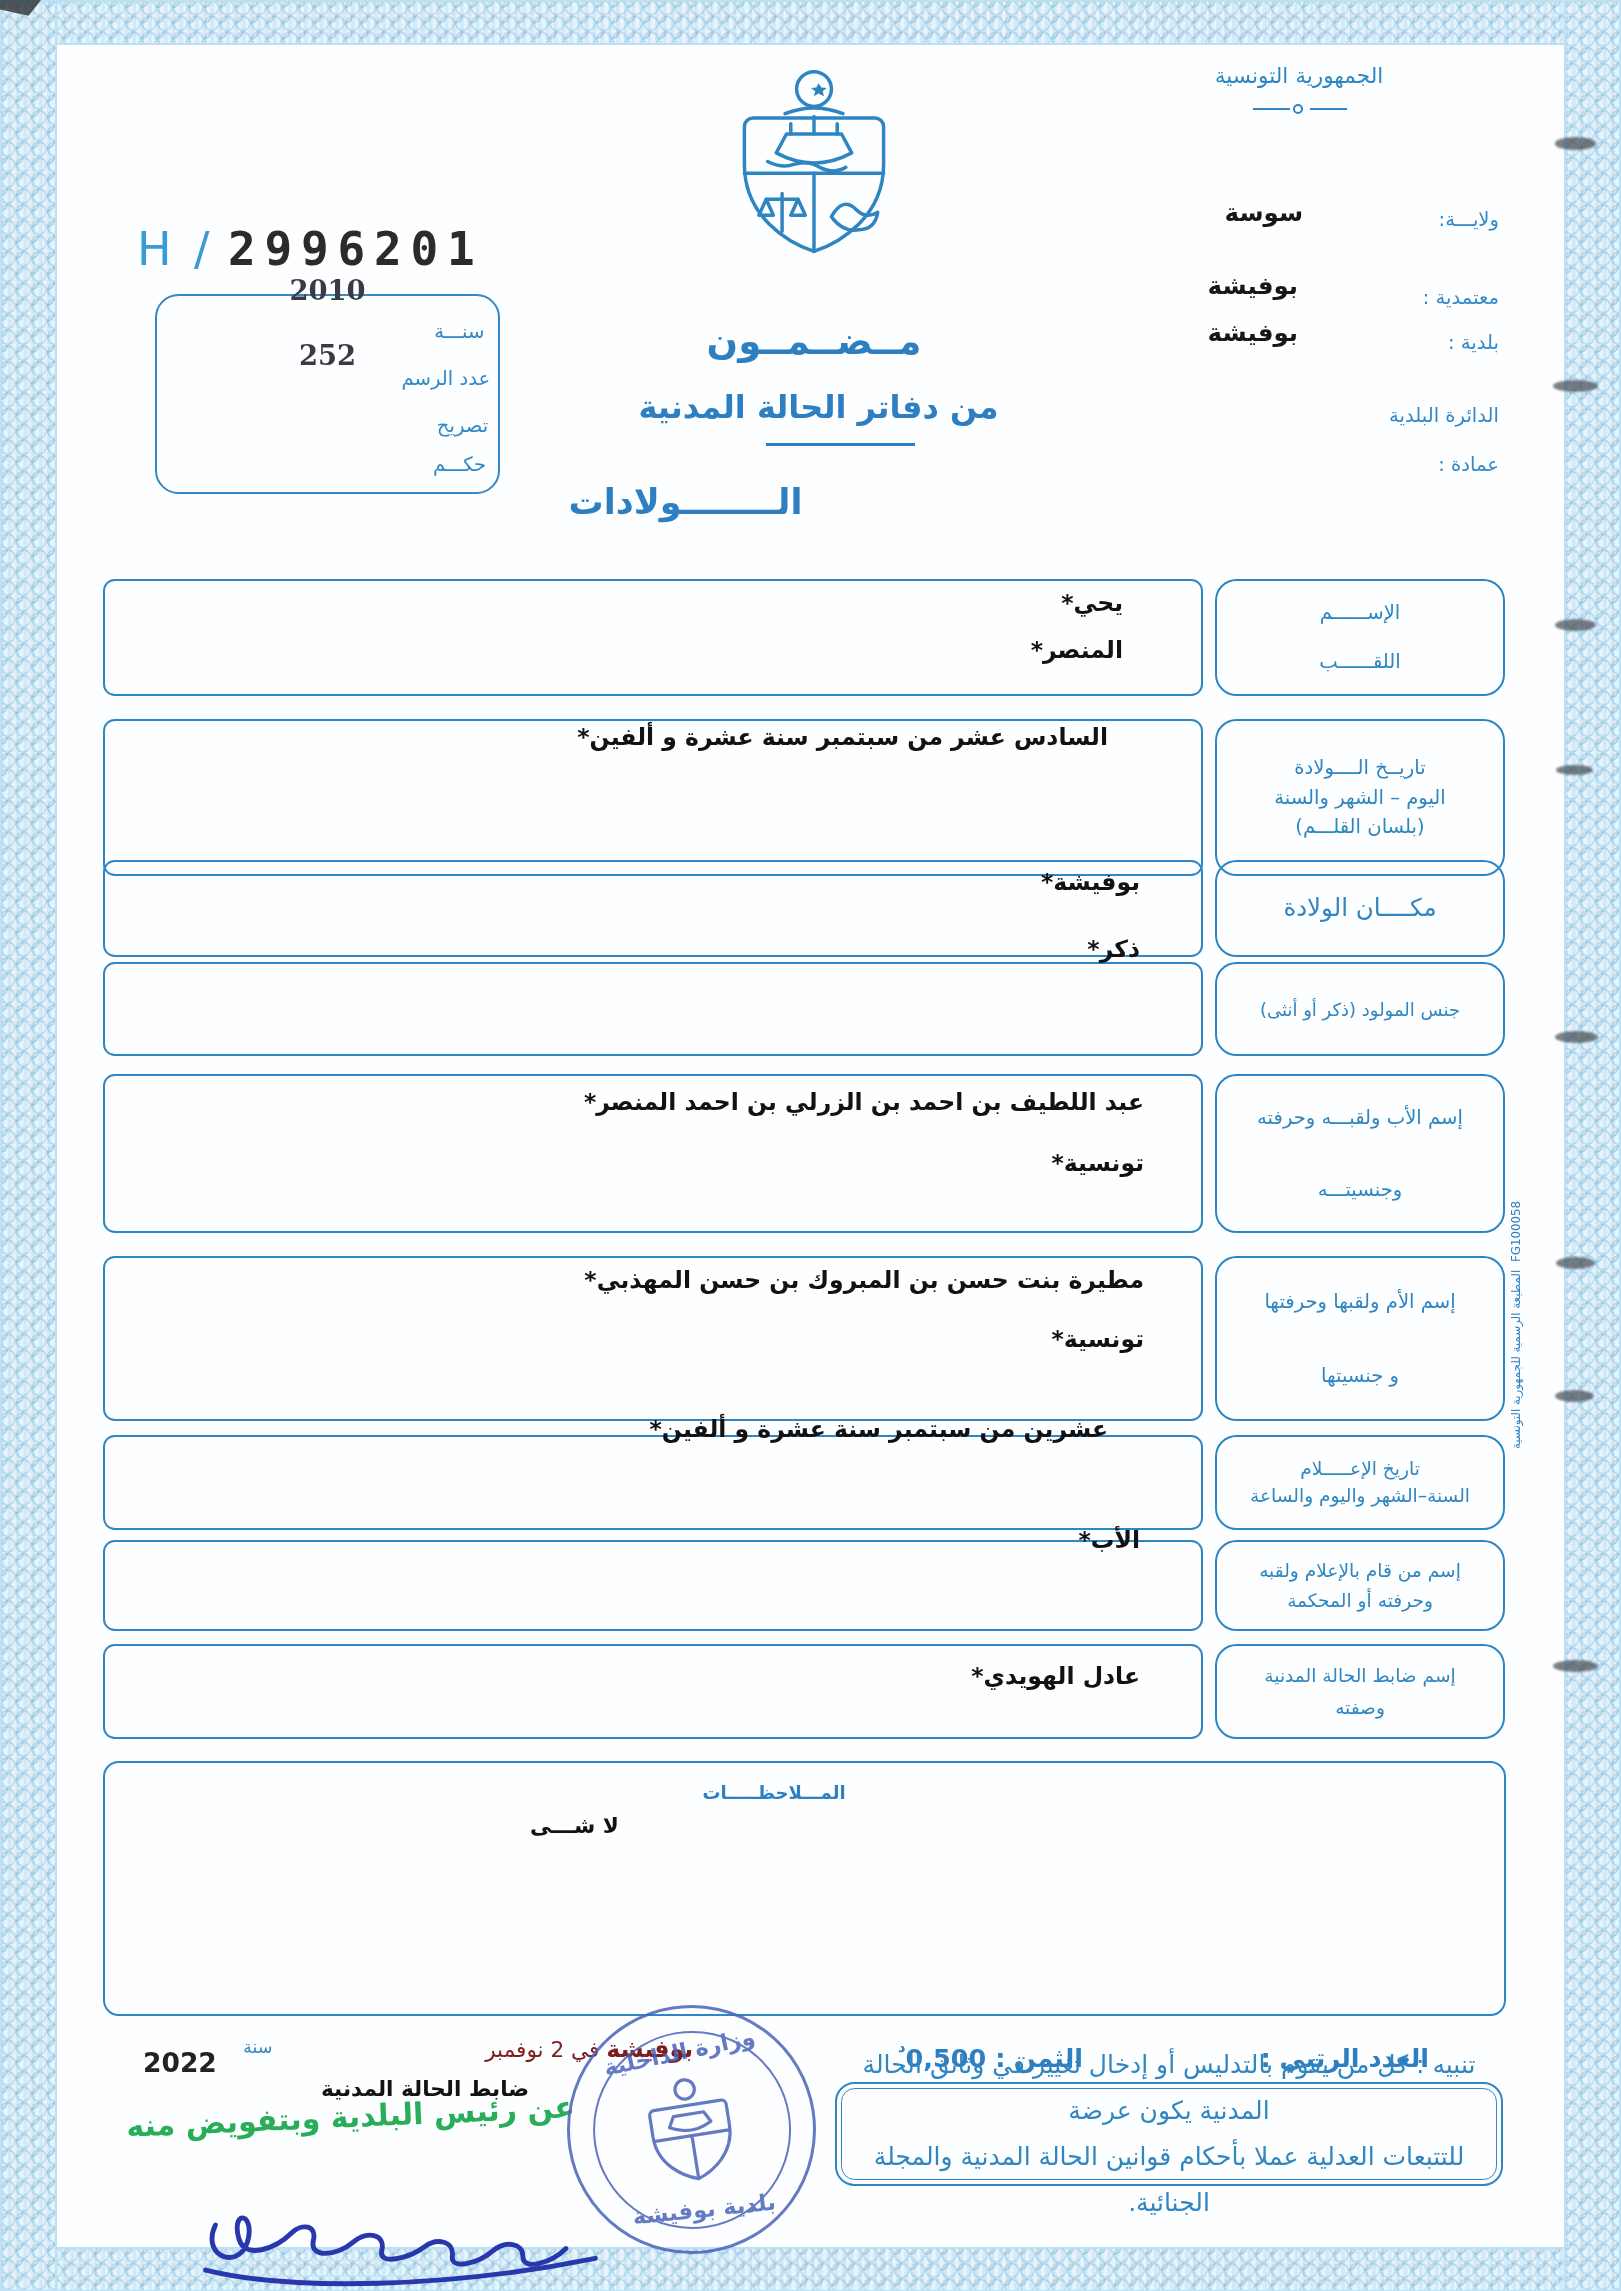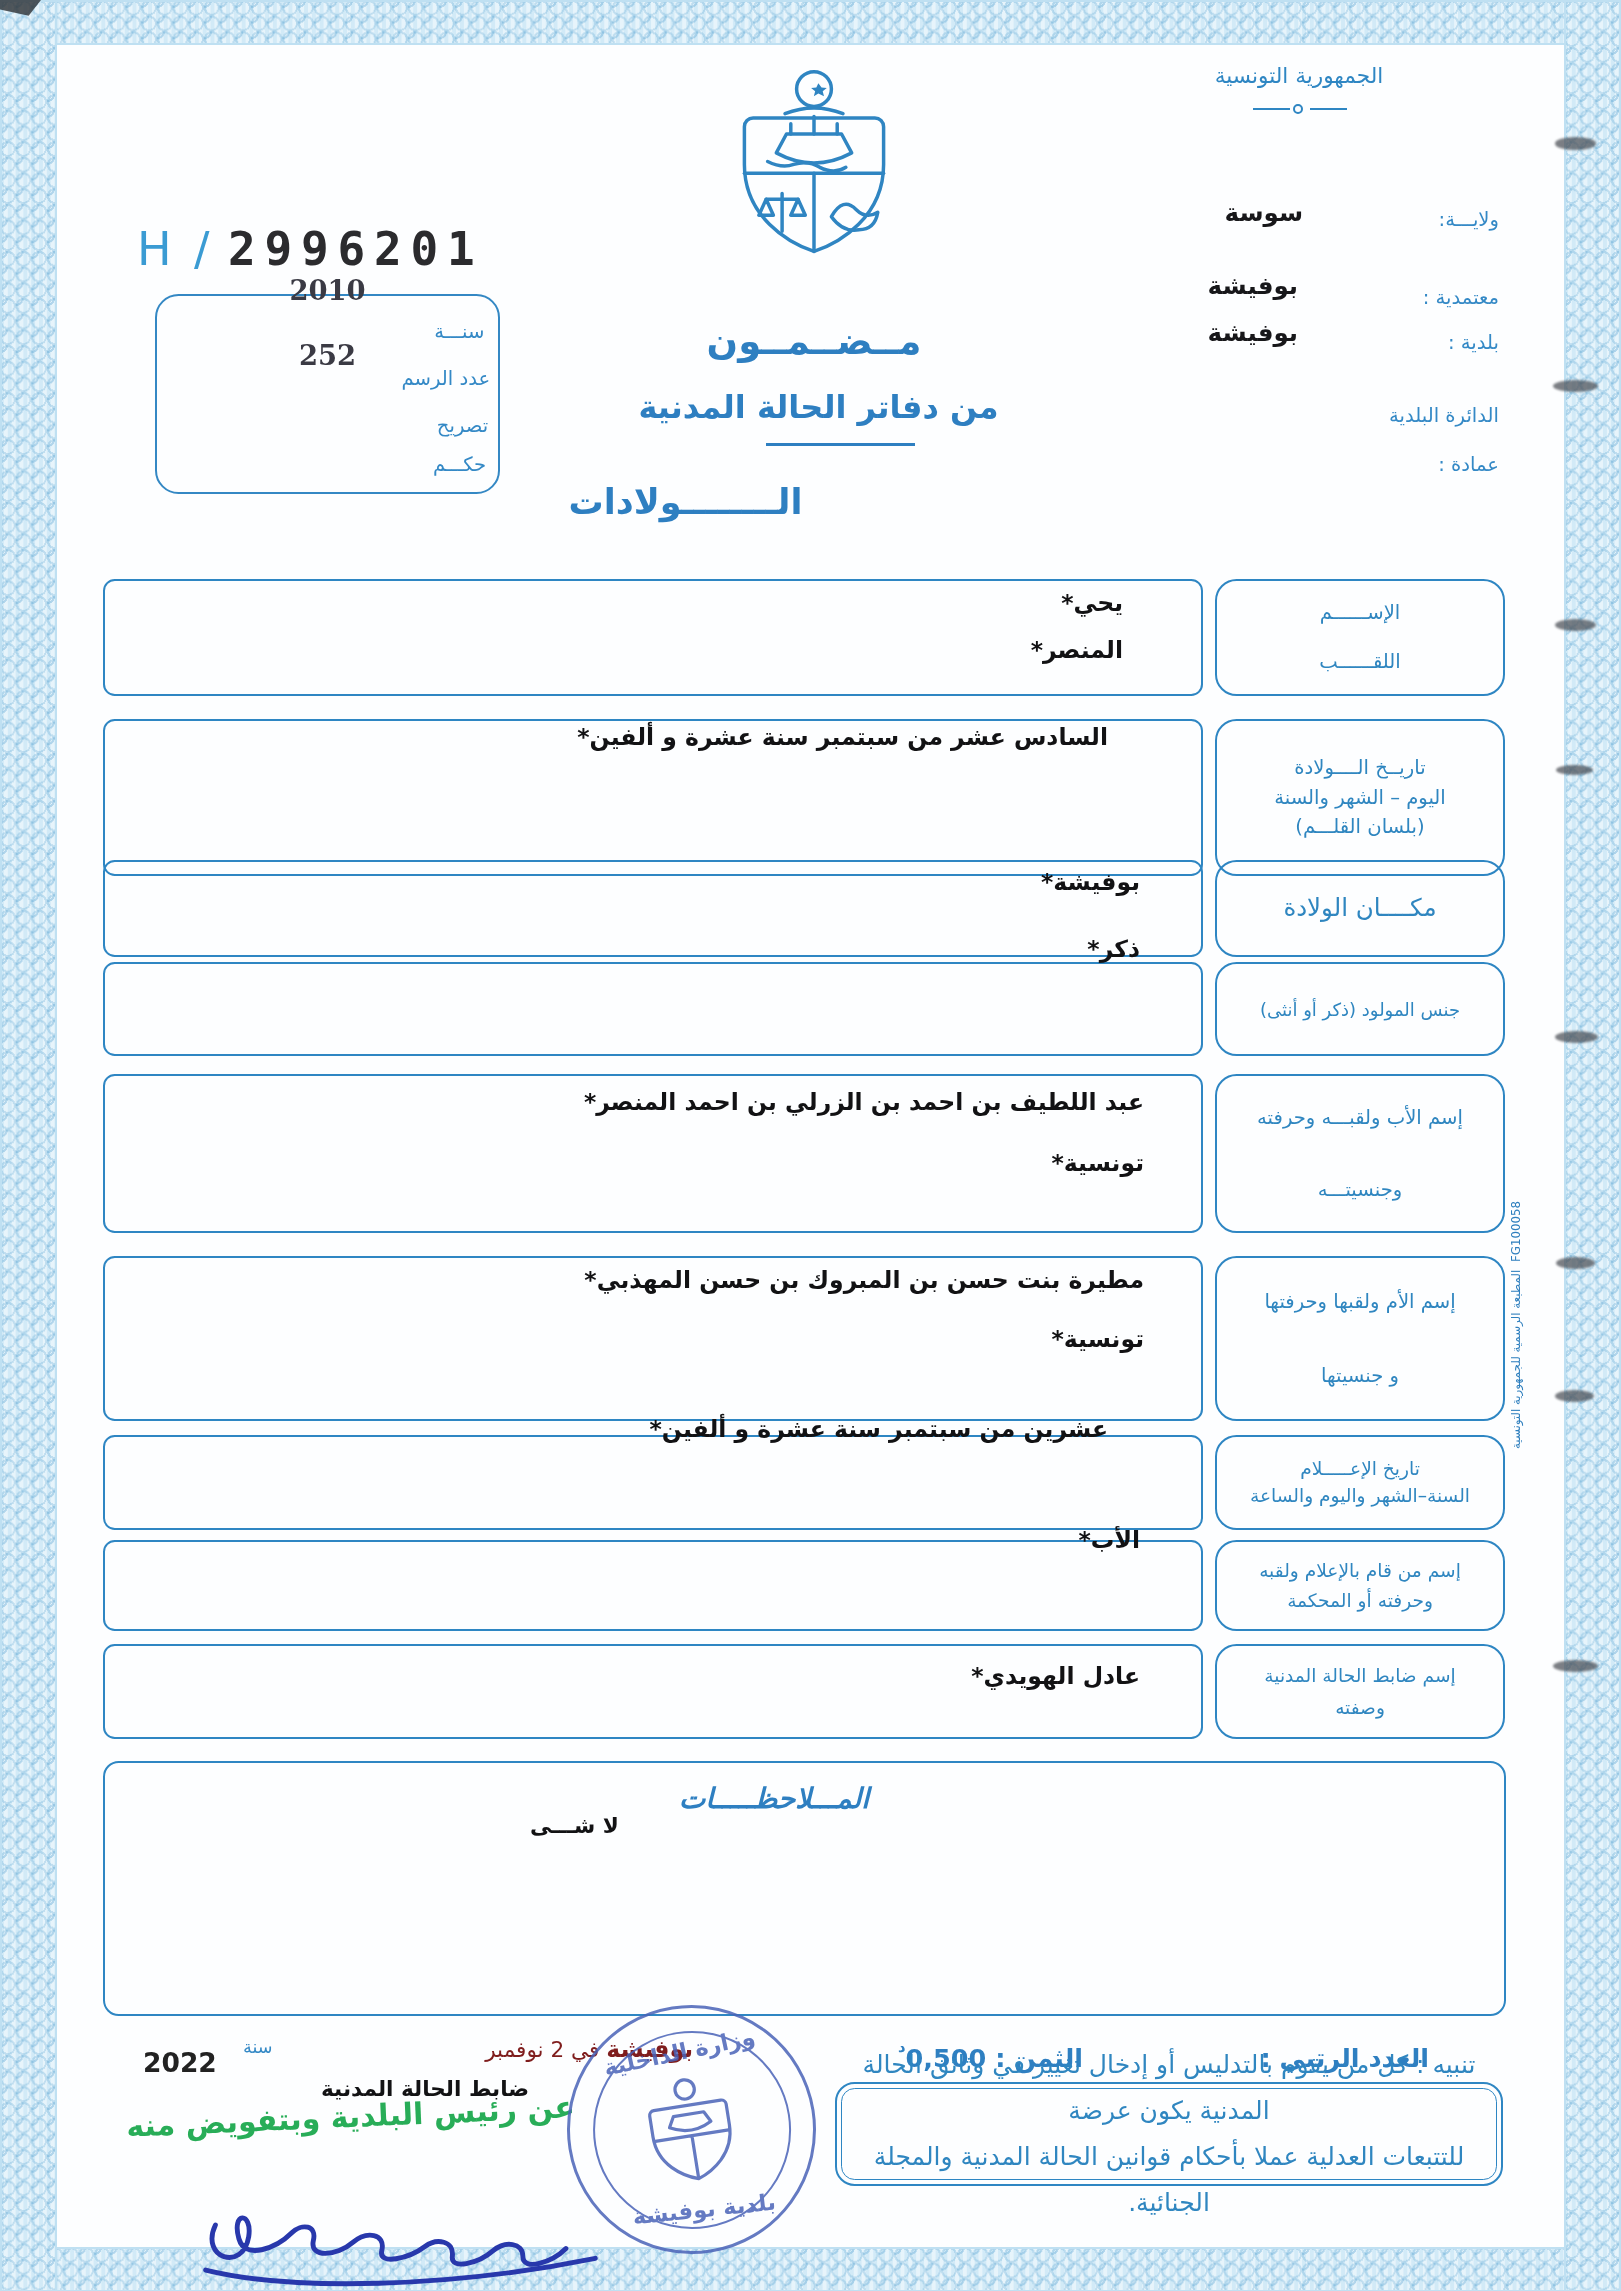--- a/index.html
+++ b/index.html
@@ -90,21 +90,21 @@
   .r3 .labwrap .lab{font-size:24.5px;}
   .r4 .labwrap .lab{font-size:18px;}
   .r5 .labwrap{gap:43px;} .r6 .labwrap{gap:45px;}
   .r7 .labwrap .lab{font-size:18.6px;line-height:1.45;}
   .r8 .labwrap .lab{font-size:18.6px;line-height:1.6;}
   .r9 .labwrap .lab{font-size:18.6px;line-height:1.7;}
 
   
   .notesbox{left:103px;top:1761px;width:1403px;height:255px;border-radius:15.7px;}
   .notes-title{position:absolute;left:627px;top:1782px;width:294px;text-align:center;
-    color:#2e7fc1;font-size:28px;font-weight:bold;direction:rtl;font-style:italic;}
+    color:#2e7fc1;font-size:18px;font-weight:bold;direction:rtl;}
   .notes-val{position:absolute;left:506px;top:1813px;width:137px;text-align:center;
     color:#121214;font-size:21.6px;font-weight:bold;direction:rtl;}
 
   
   .ordinal{position:absolute;right:192px;top:2043px;color:#2e7fc1;font-size:25.5px;font-weight:bold;direction:rtl;}
   .price{position:absolute;right:538px;top:2043px;color:#2e7fc1;font-size:25.5px;font-weight:bold;direction:rtl;}
   .price sup{font-size:14.7px;position:relative;top:-5.9px;}
   .warnbox{position:absolute;left:835px;top:2082px;width:668px;height:104px;
     border:2px solid #2e86c3;border-radius:19.6px;box-sizing:border-box;padding:3.9px;}
   .warninner{width:100%;height:100%;border:1.5px solid #2e86c3;border-radius:13.7px;box-sizing:border-box;

